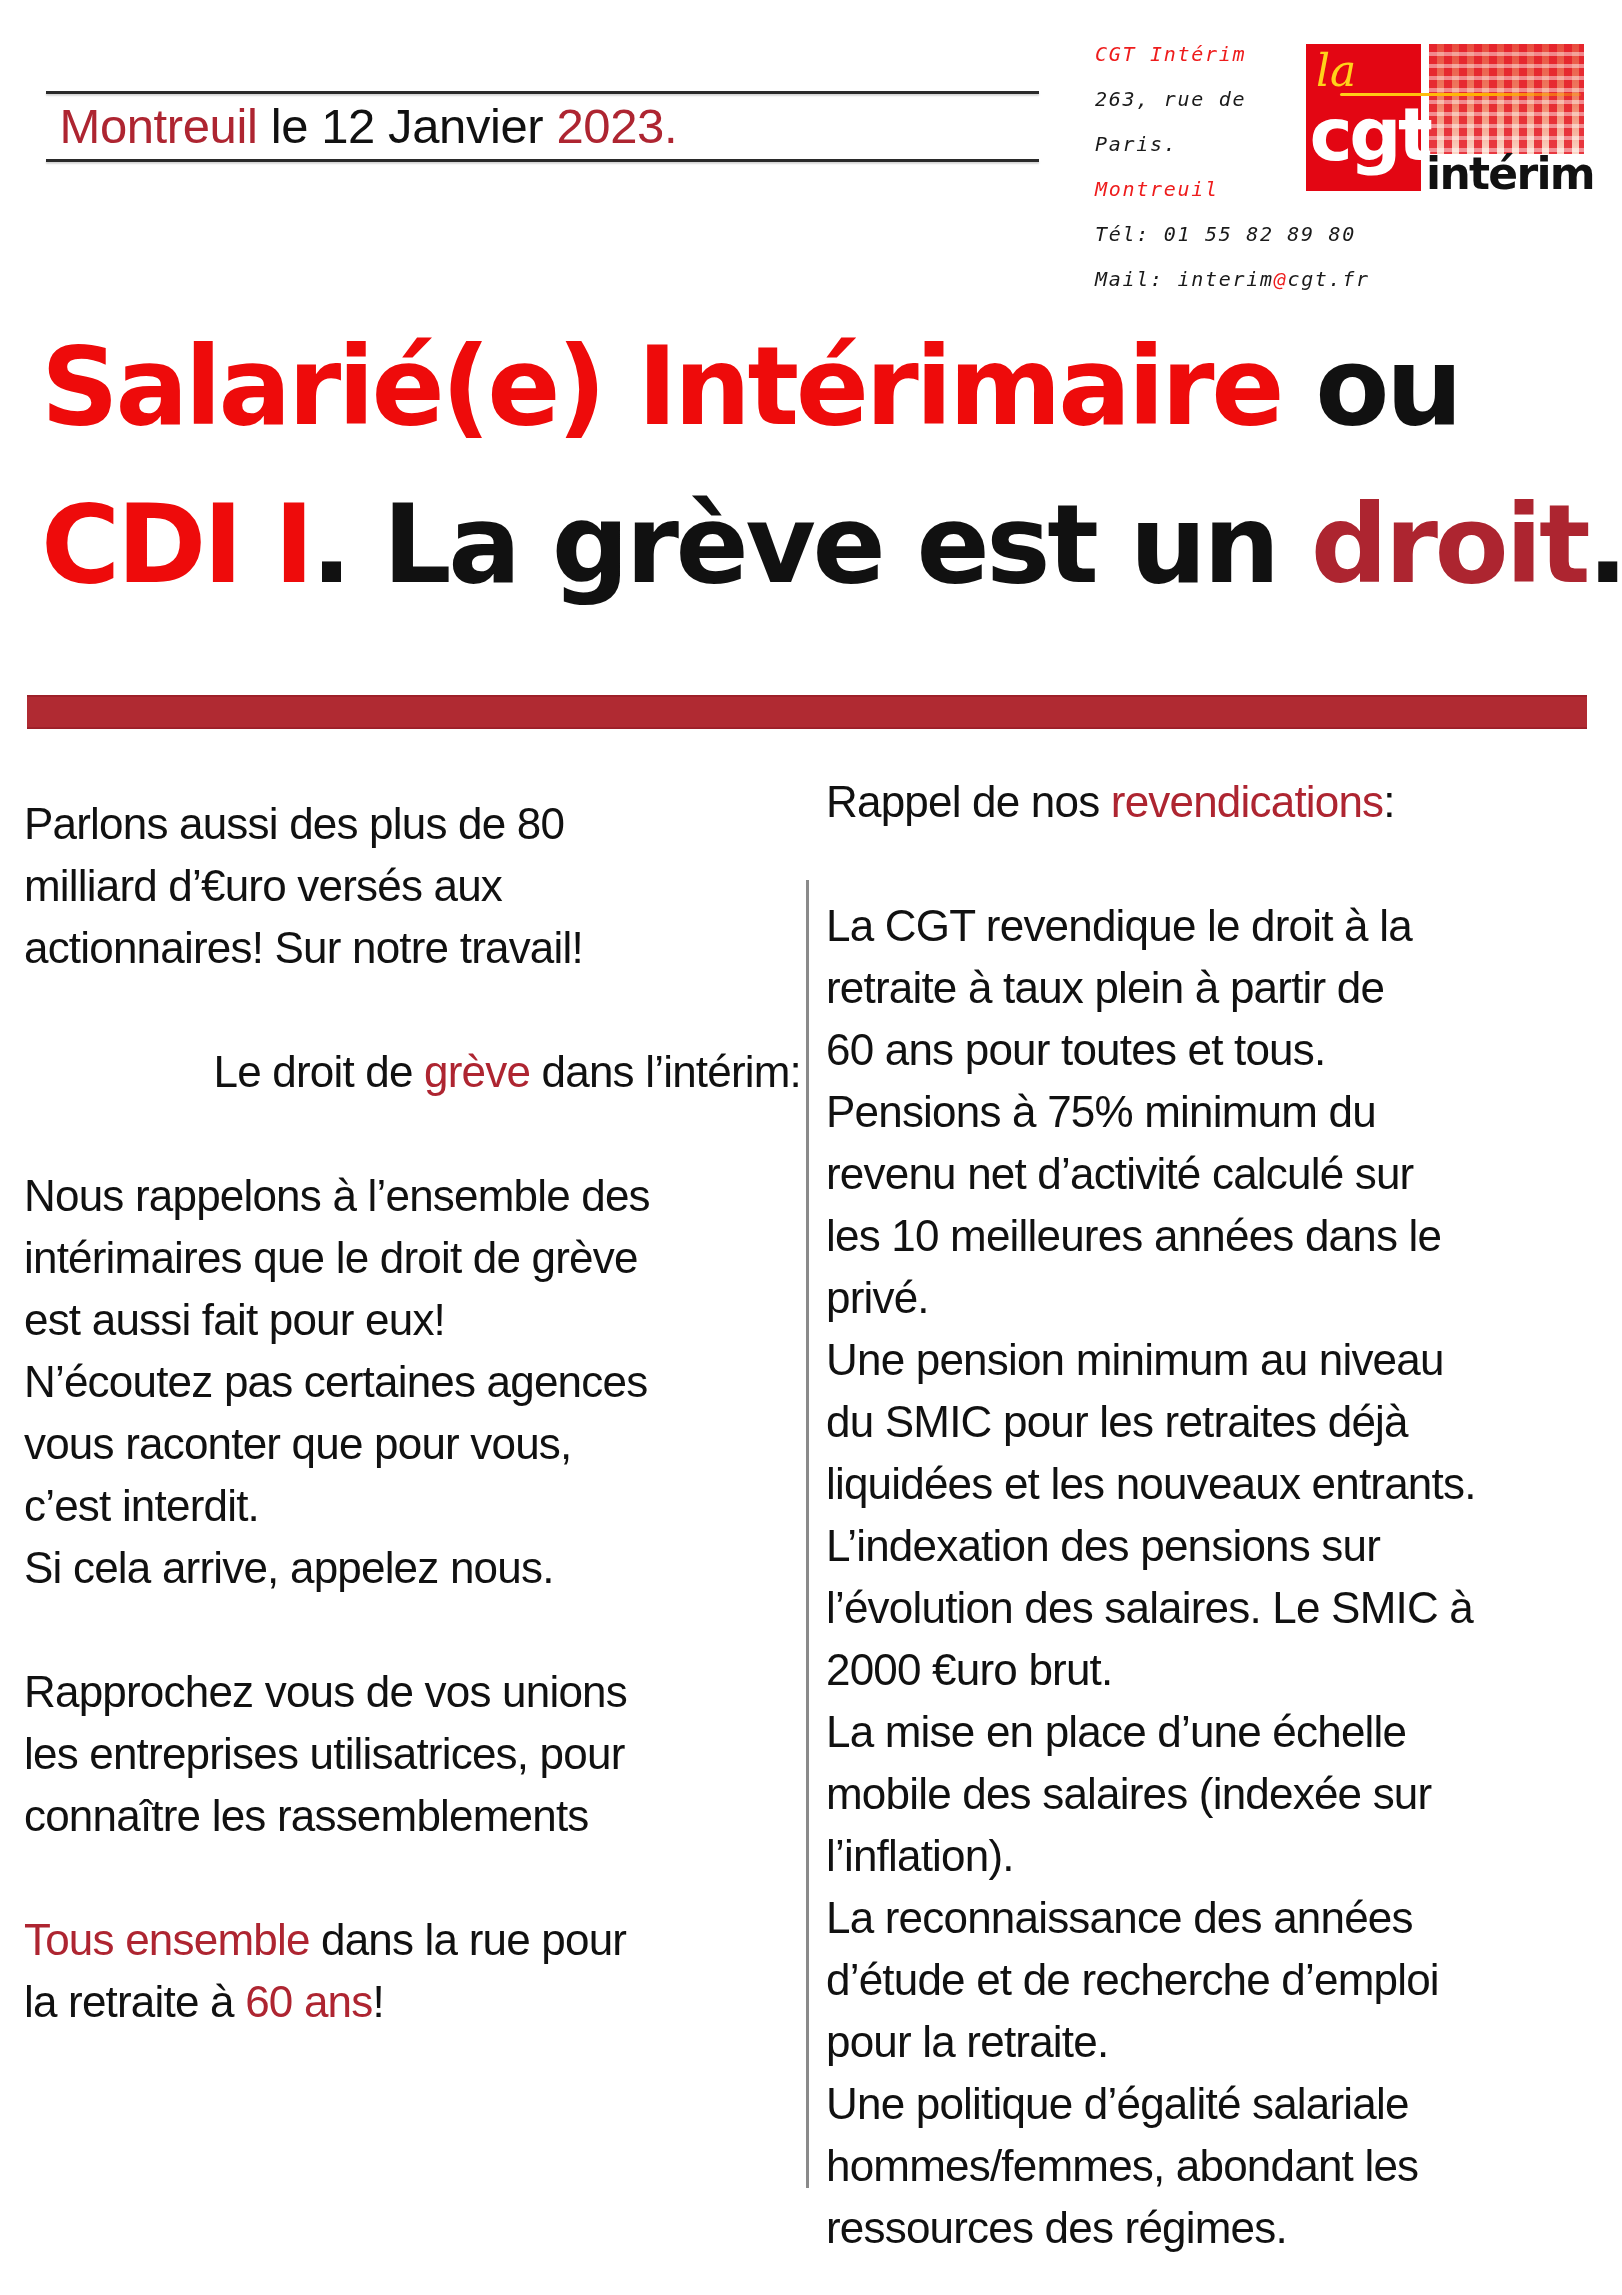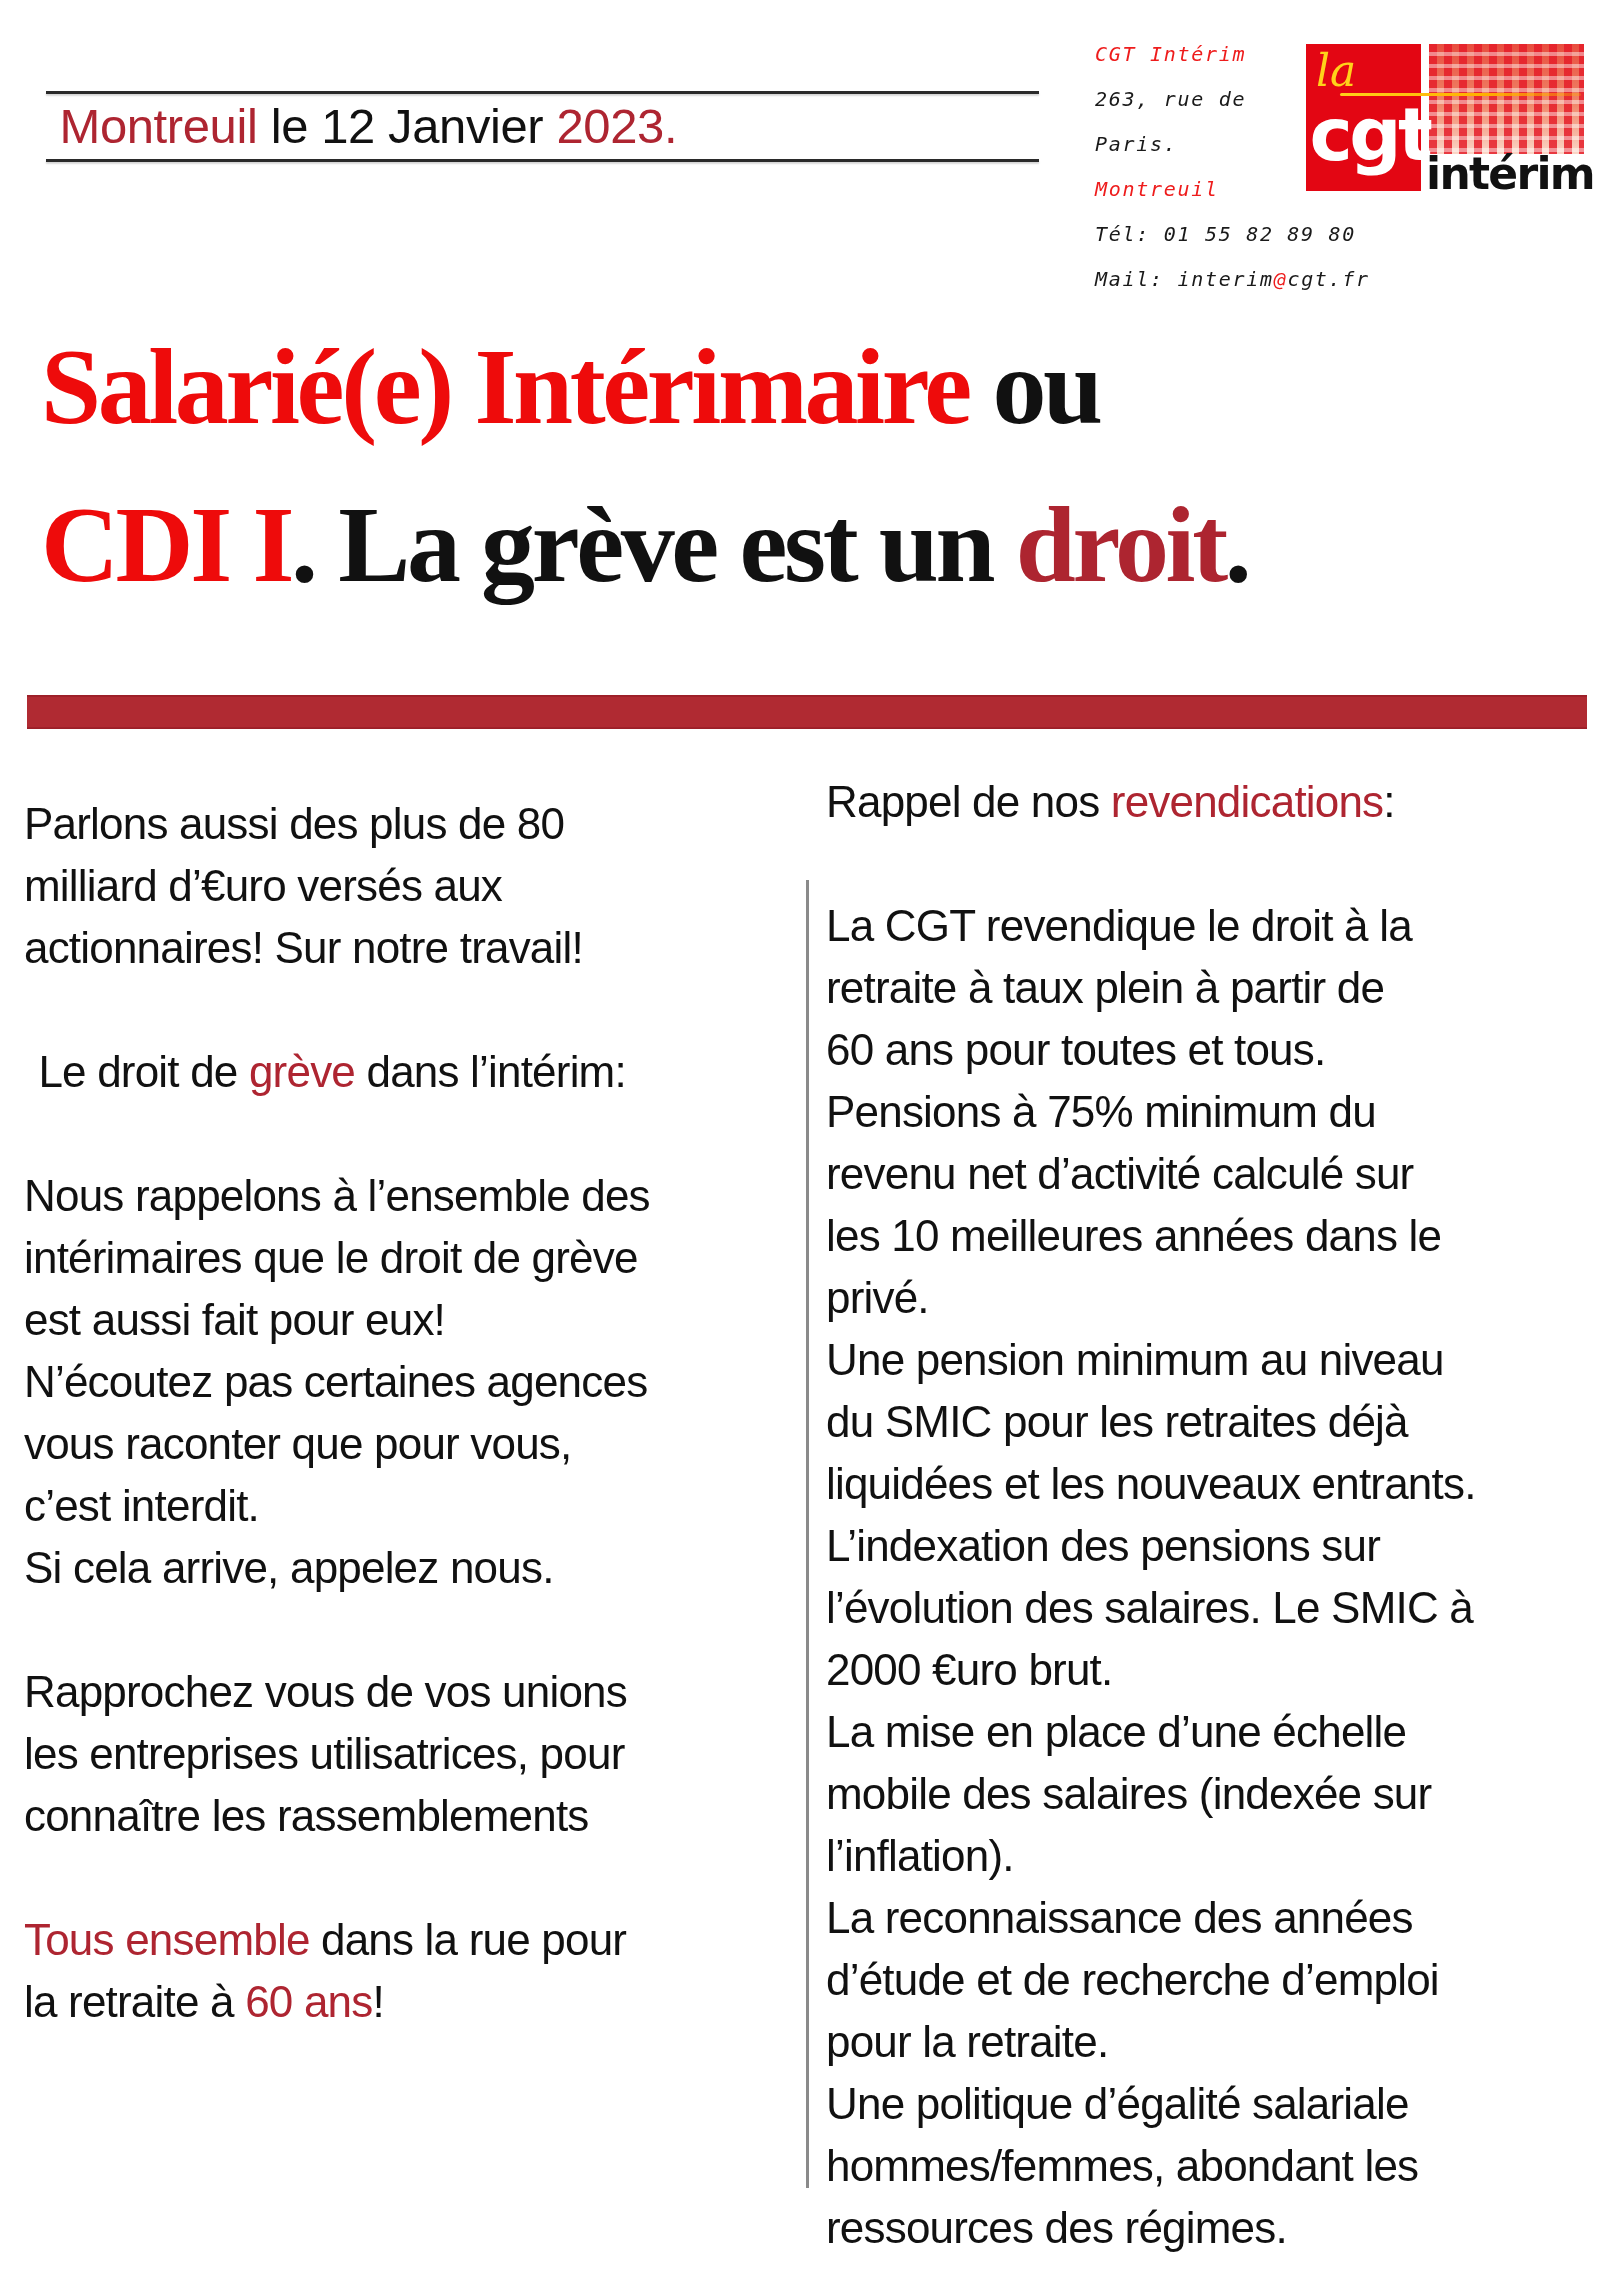--- a/index.html
+++ b/index.html
@@ -36,34 +36,34 @@
                   linear-gradient(180deg, #e63a2a 0%, #f07a5a 55%, #fbd2c2 100%);
                 opacity: 0.9; }
   .logo .grid-fade { position: absolute; left: 123px; top: 0; width: 155px; height: 110px;
                      background: repeating-linear-gradient(180deg, rgba(255,255,255,0) 0 8.4px, rgba(255,255,255,0.45) 8.4px 12px); }
   .logo .interim { position: absolute; left: 120px; top: 108px; font-family: "DejaVu Sans", sans-serif;
                    font-weight: bold; font-size: 44px; color: #111; letter-spacing: -1.7px; line-height: 1; }
 
   .headline { position: absolute; left: 41px; top: 308px; width: 1571px;
               font-family: "DejaVu Sans", sans-serif; font-size: 108px; font-weight: 600;
               line-height: 158px; letter-spacing: -3.4px; white-space: nowrap; color: #111; }
-  .headline .hl-line { display: block; height: 158px; font-family: Liberation Serif, serif; }
+  .headline .hl-line { display: block; height: 158px; }
   .headline .red { color: #ee0b0b; }
   .headline .dark-red { color: #ad2530; }
 
   .red-bar { position: absolute; left: 27px; top: 695px; width: 1560px; height: 34px;
              background: #b02a32; box-shadow: inset 0 1.7px 0 #9b1f28, inset 0 -1.7px 0 #9b1f28; }
 
   .column { position: absolute; font-family: "Liberation Sans", sans-serif; font-size: 44px;
             line-height: 62px; color: #111; letter-spacing: -0.8px; }
   .column .para-line { display: block; height: 62px; white-space: nowrap; }
   .left-col { left: 24px; top: 793px; width: 777px; }
   .right-col { left: 826px; top: 771px; width: 794px; line-height: 62px; }
   .right-col .para-line { height: 62px; }
-  .indent { padding-left: 14.4px; }
+  .indent { padding-left: 14.4px; text-align: right; }
 
   .divider { position: absolute; left: 806px; top: 880px; width: 3.4px; height: 1308px;
              background: #8a8a8a; }
 </style>
 </head>
 <body>
 
 <div class="date-block">
   <div class="rule top"></div>
   <div class="date-text">

